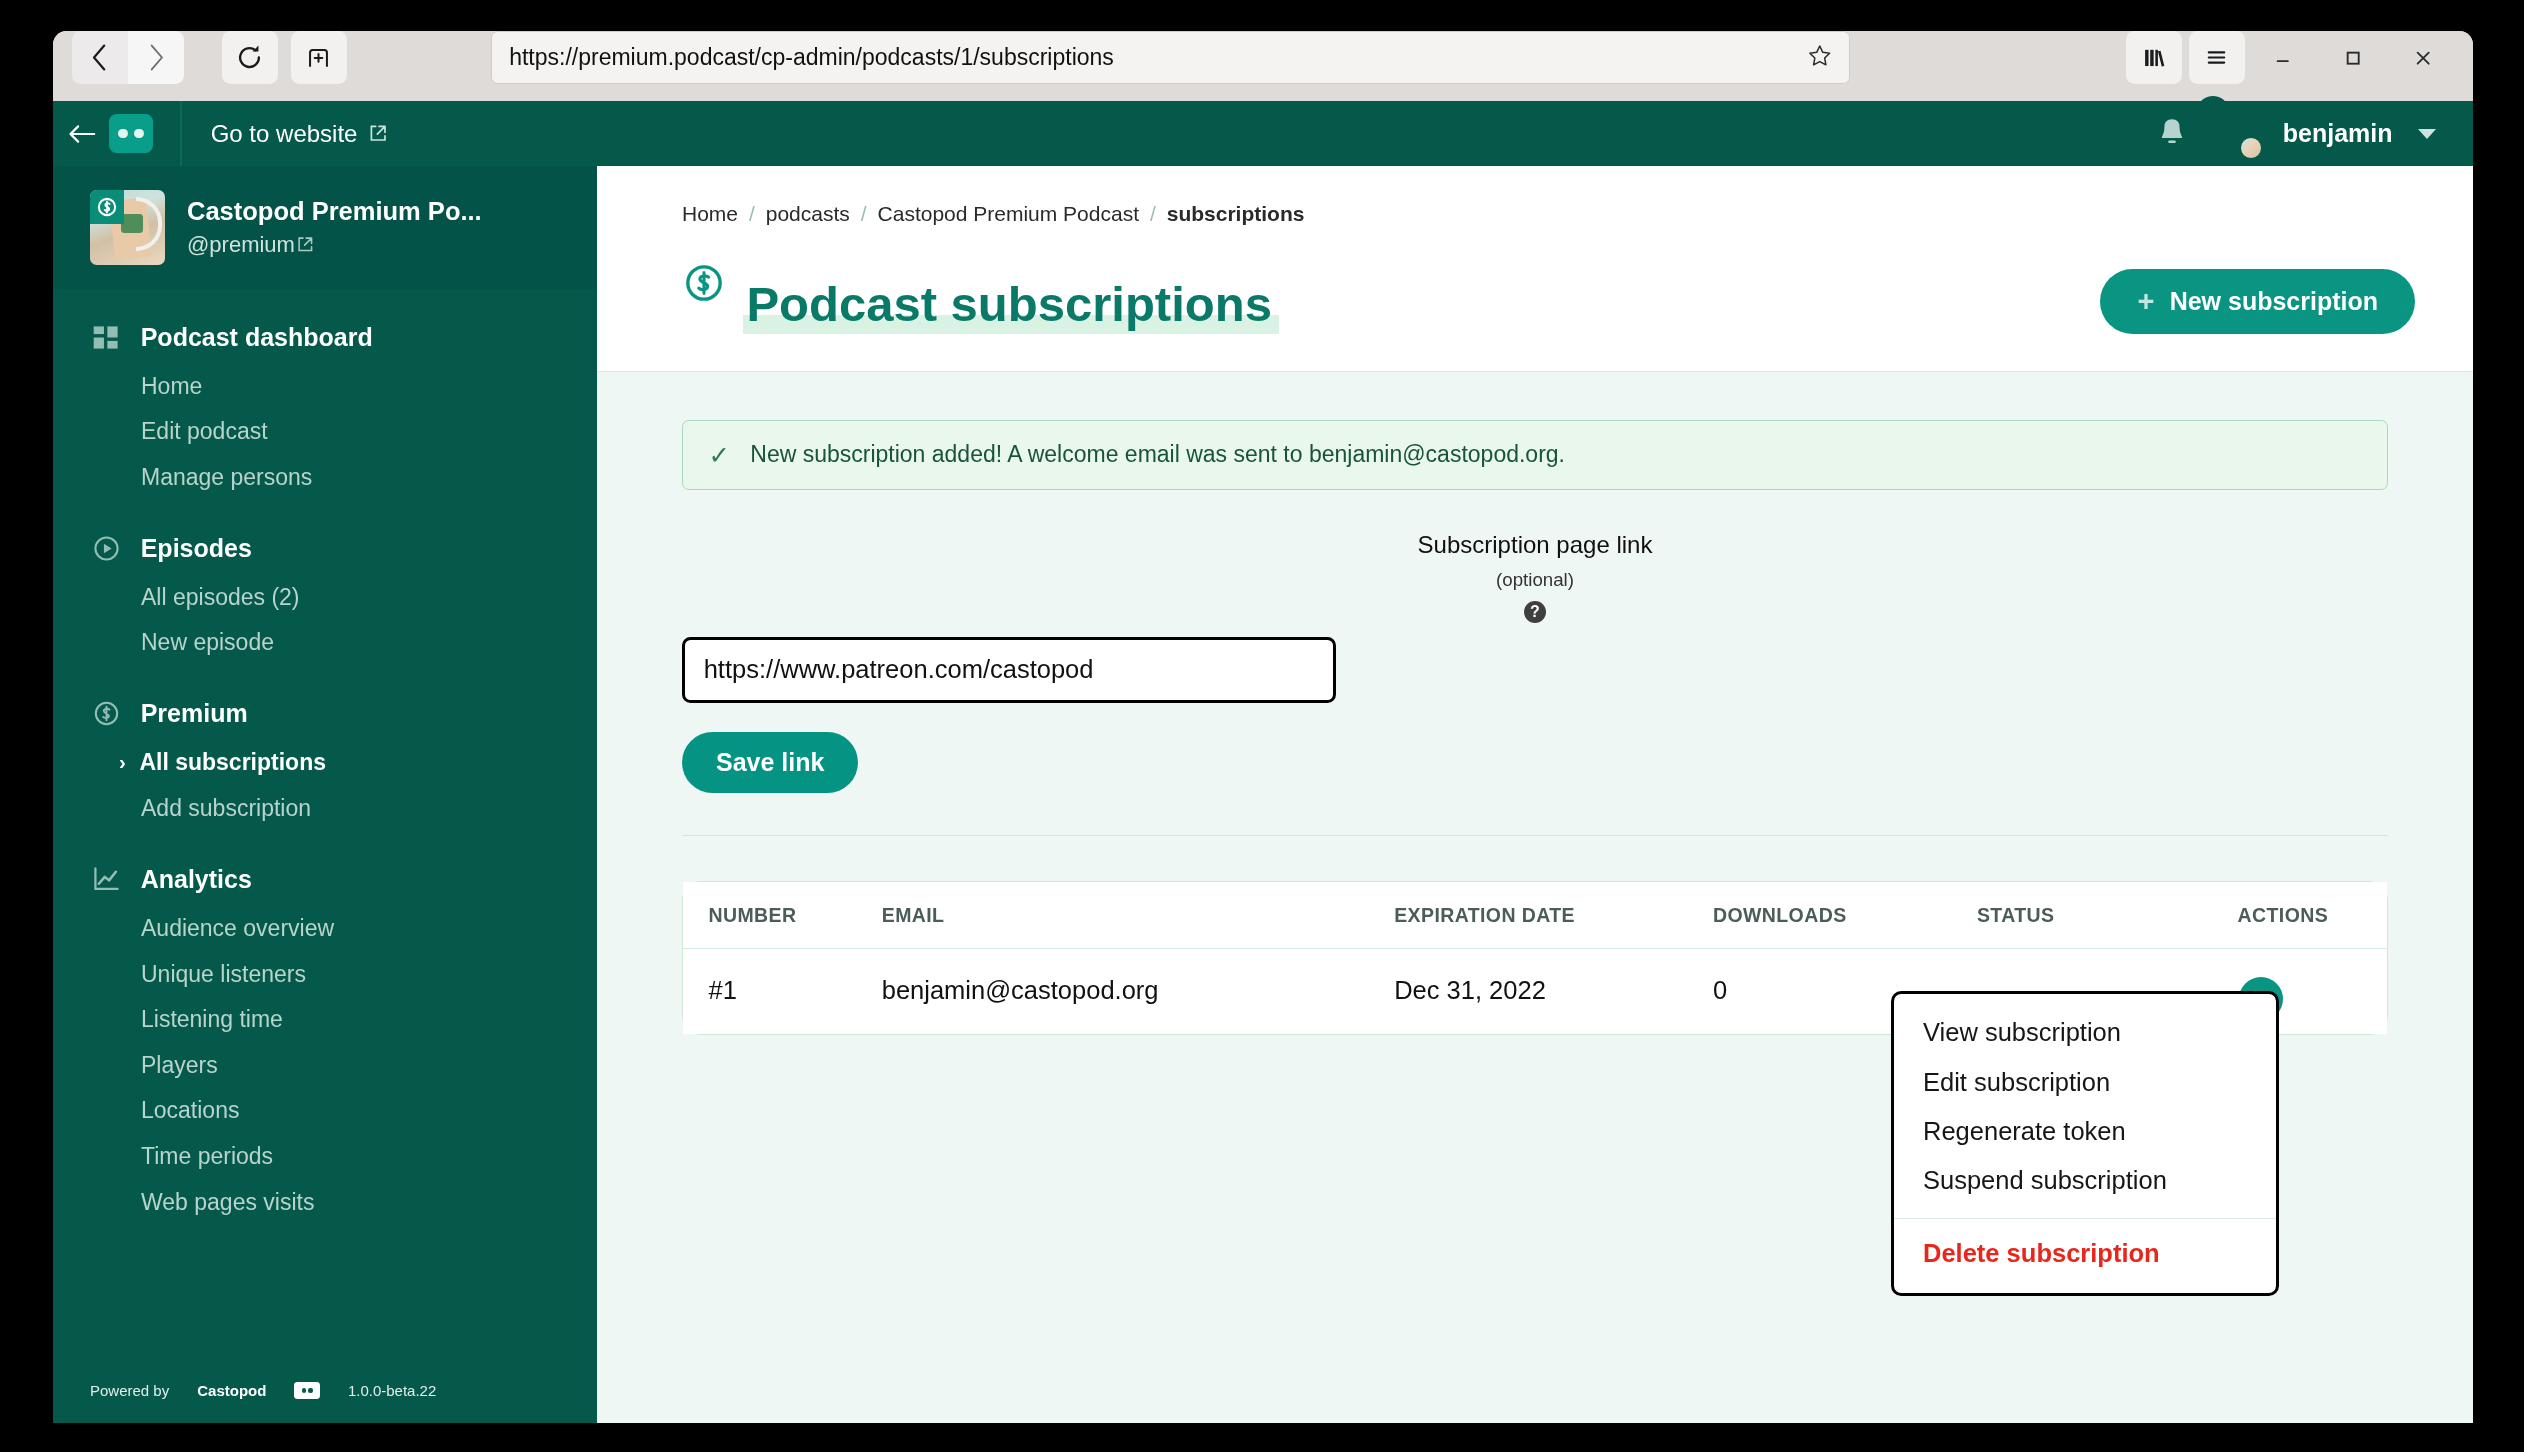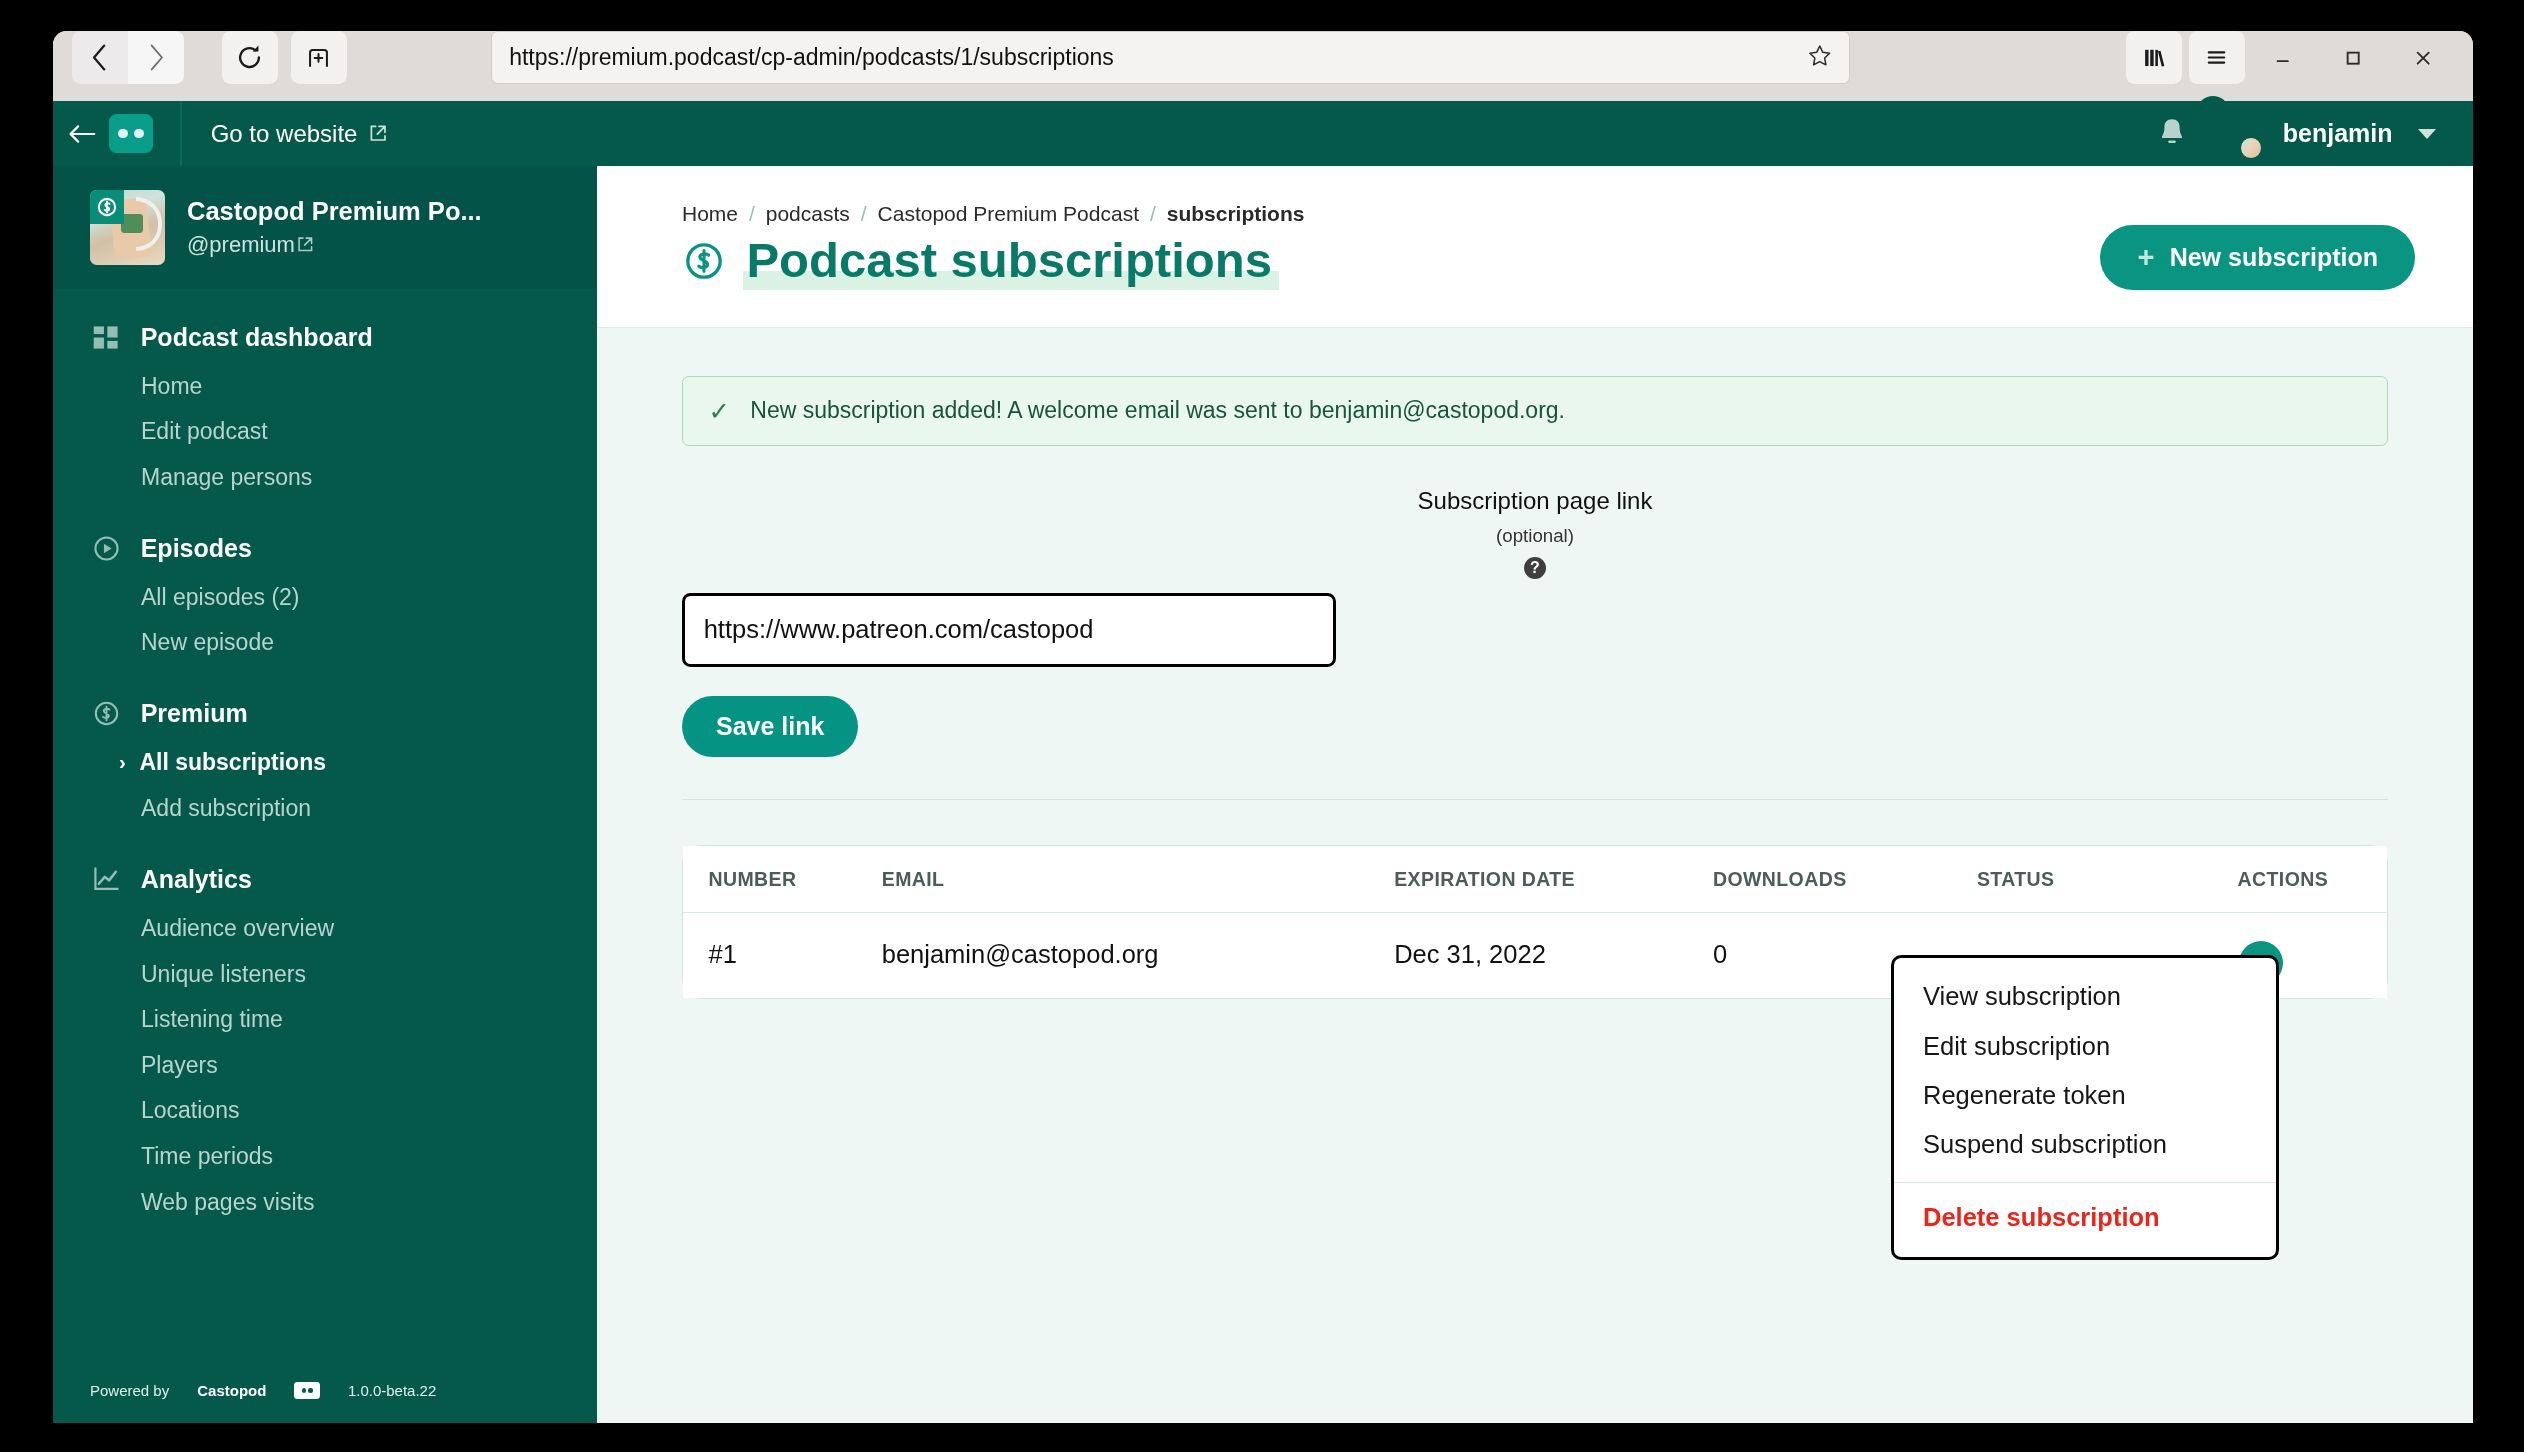--- a/index.html
+++ b/index.html
@@ -270,20 +270,21 @@
   }
   .crumbs { font-size: 21px; color: #2a2a2a; margin-bottom: 8px; }
   .crumbs .sep { color: #9bbdb4; margin: 0 5.1px; }
   .crumbs .cur { font-weight: bold; }
   .title-row { display: flex; align-items: center; gap: 17px; }
   .title-text {
     font-size: 49px; font-weight: bold; color: #0a7a68;
     background: linear-gradient(to top, #d9f2e4 0%, #d9f2e4 34%, transparent 34%);
     padding: 0 6.8px 3.4px 3.4px;
     line-height: 1.08;
+    margin-top: 44px;
   }
   .btn-primary {
     background: #0a9583;
     color: #fff;
     border: none;
     border-radius: 849px;
     font-size: 25px; font-weight: bold;
     padding: 18px 37px;
     display: inline-flex; align-items: center; gap: 15.3px;
     cursor: pointer;
@@ -311,21 +312,21 @@
   }
   .field-label .opt { font-size: 18.7px; color: #333; }
   .help-dot {
     width: 22px; height: 22px; border-radius: 50%;
     background: #3f3f3f; color: #fff;
     font-size: 16px; font-weight: bold;
     display: inline-flex; align-items: center; justify-content: center;
   }
   .text-input {
     margin-top: 13.6px;
-    width: 654px; height: 74px;
+    width: 654px; height: 66px;
     border: 3.4px solid #000;
     border-radius: 8.5px;
     background: #fff;
     font-size: 25.5px;
     padding: 0 18.7px;
     color: #111;
     font-family: "Liberation Sans", sans-serif;
   }
   .btn-save {
     margin-top: 29px;

